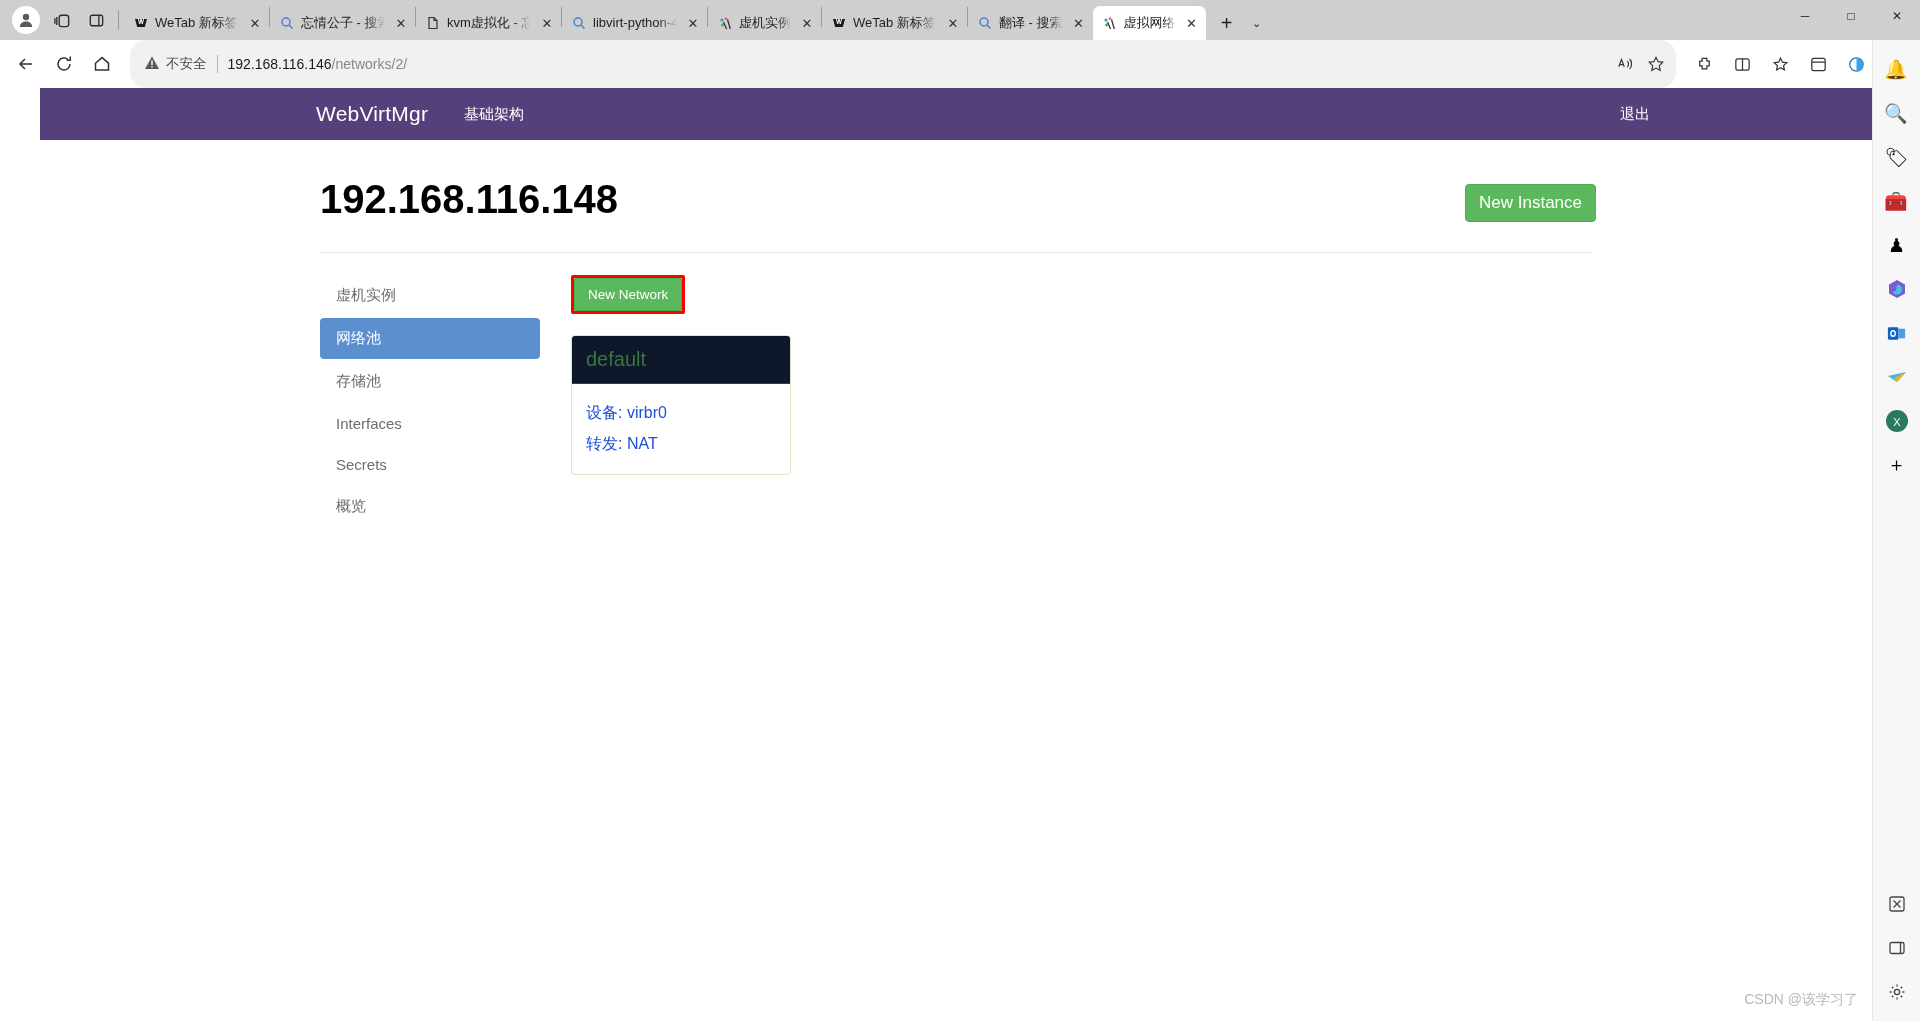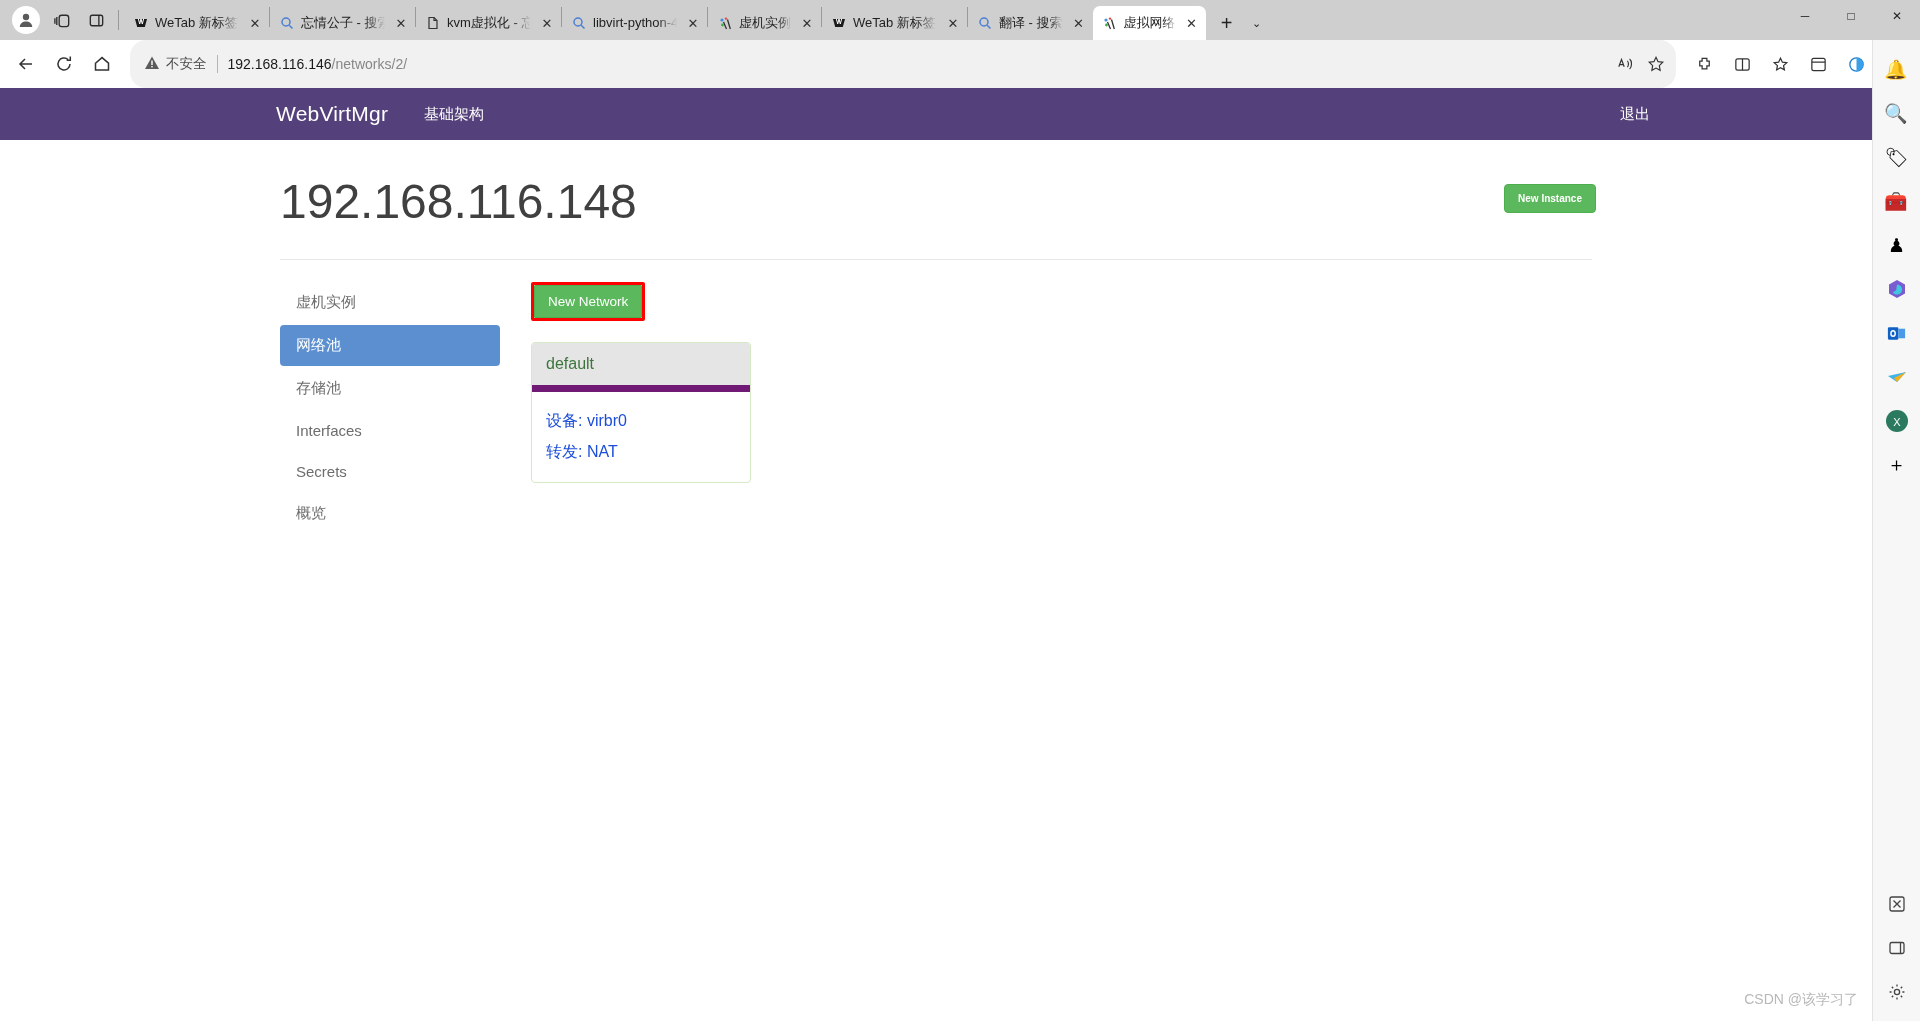--- a/index.html
+++ b/index.html
@@ -86,43 +86,43 @@
     background: #f7f7f7; border-left: 1px solid #e3e3e3;
     display: flex; flex-direction: column; align-items: center;
     padding-top: 14px; gap: 14px;
   }
   .edge-icon { width: 30px; height: 30px; display:flex; align-items:center; justify-content:center; font-size: 19px; }
   .edge-spacer { flex: 1 1 auto; }
 
   
   .viewport {
     position: absolute; left: 0; top: 88px; right: 48px; bottom: 0;
-    background: #ffffff; overflow: hidden;
+    background: #ffffff; overflow: hidden; padding-left: 40px;
   }
   .navbar-purple {
     height: 52px; background: #54407a;
     display: flex; align-items: center;
   }
   .brand {
     color: #ffffff; font-size: 21px; margin-left: 276px;
     font-weight: 400; letter-spacing: .2px;
   }
   .nav-link { color: #ffffff; font-size: 15px; margin-left: 36px; }
   .nav-right { margin-left: auto; margin-right: 222px; color: #ffffff; font-size: 15px; }
 
   .container { padding: 0 0 0 0; }
   .page-head {
     margin: 36px 0 0 0; padding: 0 276px 0 280px;
     display: flex; align-items: center;
   }
-  .page-title { color: #404040; font-size: 48px; font-weight: 400; line-height: 1.1; }
+  .page-title { color: #000000; font-size: 40px; font-weight: 700; line-height: 1.1; }
   .btn-new-instance {
     margin-left: auto; background: #5cb85c; border: 1px solid #4cae4c;
-    color: #ffffff; font-size: 10px; padding: 8px 13px; border-radius: 4px;
-    align-self: flex-start; margin-top: 8px; font-weight: bold;
+    color: #ffffff; font-size: 17px; padding: 8px 13px; border-radius: 4px;
+    align-self: flex-start; margin-top: 8px;
   }
   .hr { margin: 30px 280px 0 280px; border-top: 1px solid #e8e8e8; }
 
   .body-row { display: flex; margin-top: 22px; padding-left: 280px; }
   .side-nav { width: 220px; flex: 0 0 220px; }
   .side-item {
     display: block; padding: 11px 16px; font-size: 15px;
     color: #6d6d6d; border-radius: 4px; margin-bottom: 2px;
   }
   .side-item.active { background: #5b8fd0; color: #ffffff; }
@@ -135,22 +135,22 @@
   }
   .btn-new-network {
     display: block; background: #5cb85c; border: 1px solid #4cae4c;
     color: #ffffff; font-size: 13.5px; padding: 8px 13px; border-radius: 1px;
   }
   .net-card {
     width: 220px; border: 1px solid #d6e9c6; border-radius: 4px;
     background: #ffffff; overflow: hidden;
   }
   .net-card-head {
-    background: #e5e5e5; color: #3c763d; font-size: 16px;
-    padding: 12px 14px; border-bottom: 7px solid #701a75;
+    background: #0f172a; color: #3c763d; font-size: 20px;
+    padding: 12px 14px; border-bottom: 1px solid #701a75;
   }
   .net-card-body { padding: 14px; }
   .net-row { font-size: 16px; color: #1d4ed8; padding: 5px 0; }
 
   .watermark {
     position: absolute; right: 62px; bottom: 12px;
     color: #b8b8b8; font-size: 14px;
   }
 </style>
 </head>

